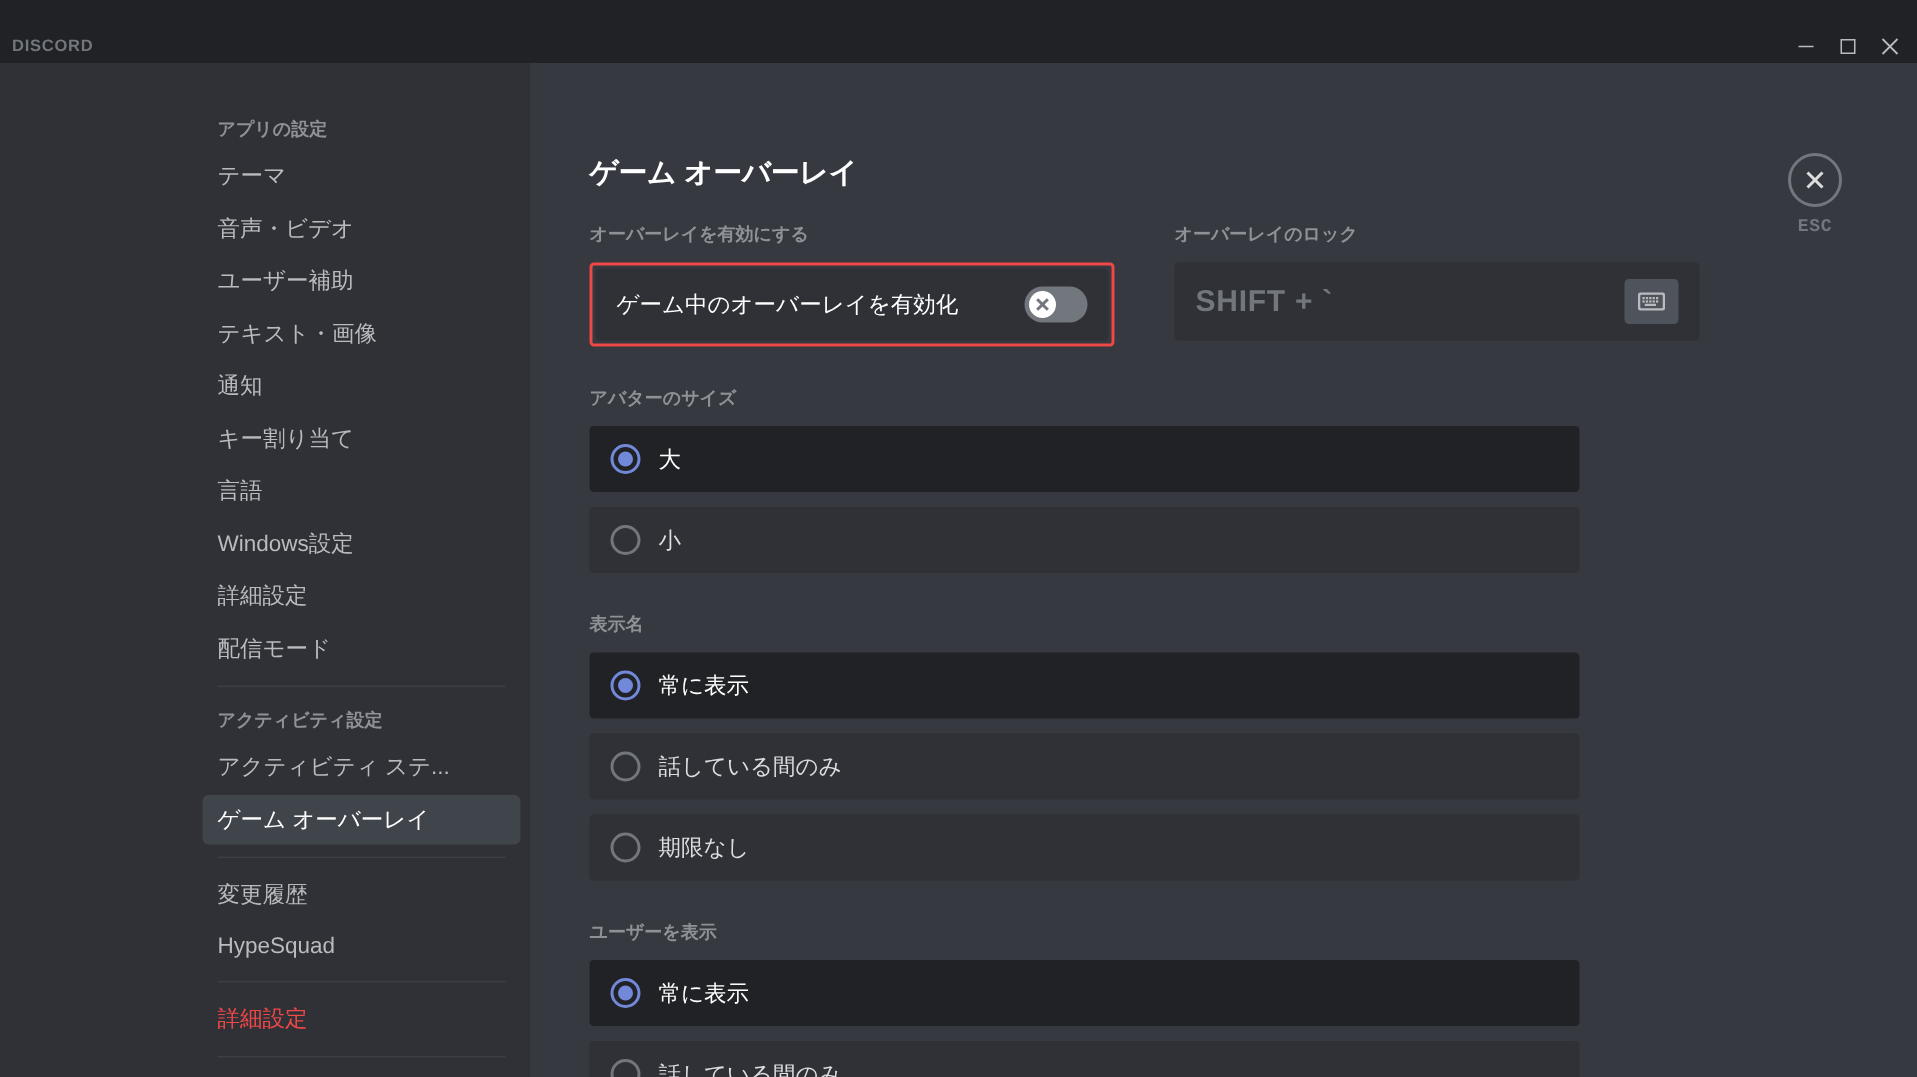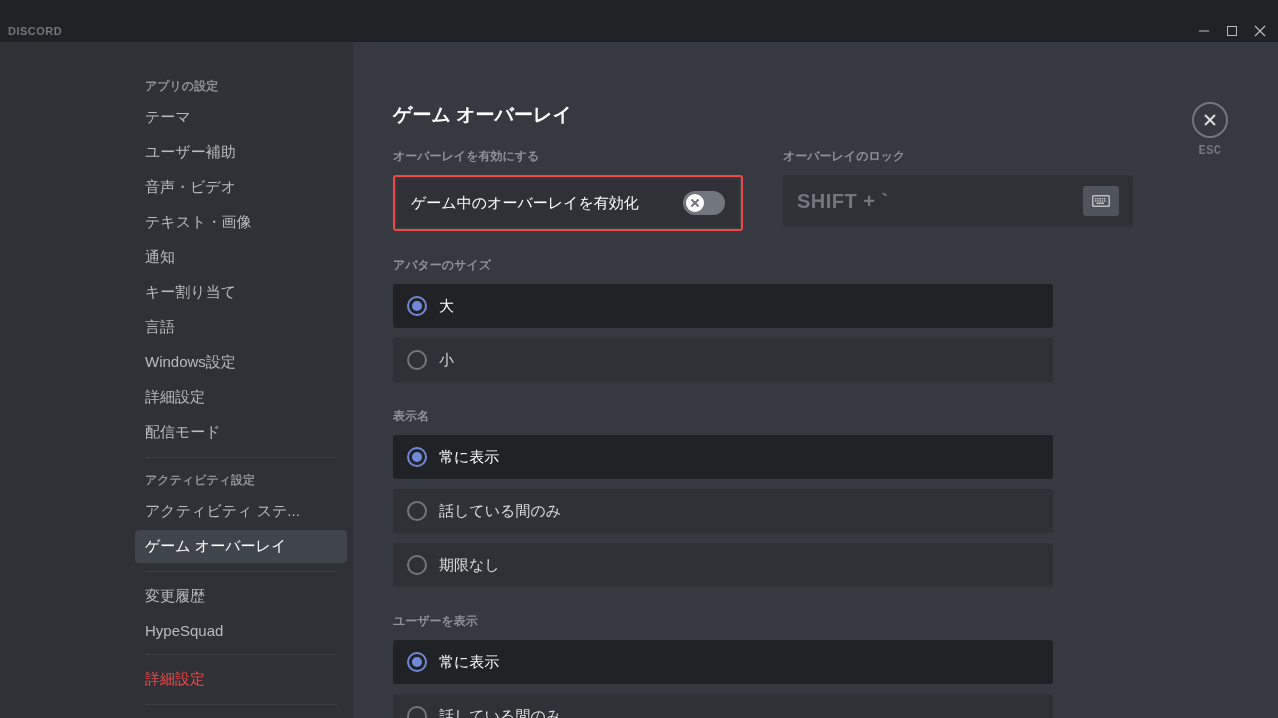--- a/index.html
+++ b/index.html
@@ -284,22 +284,22 @@
     </div>
   </div>
 </div>
 
 <div class="app">
 
   <div class="sidebar-col">
     <div class="sidebar">
       <div class="sidebar-header">アプリの設定</div>
       <div class="sidebar-item">テーマ</div>
+      <div class="sidebar-item">音声・ビデオ</div>
       <div class="sidebar-item">ユーザー補助</div>
-      <div class="sidebar-item">音声・ビデオ</div>
       <div class="sidebar-item">テキスト・画像</div>
       <div class="sidebar-item">通知</div>
       <div class="sidebar-item">キー割り当て</div>
       <div class="sidebar-item">言語</div>
       <div class="sidebar-item">Windows設定</div>
       <div class="sidebar-item">詳細設定</div>
       <div class="sidebar-item">配信モード</div>
       <div class="sidebar-divider"></div>
       <div class="sidebar-header">アクティビティ設定</div>
       <div class="sidebar-item">アクティビティ ステ...</div>

